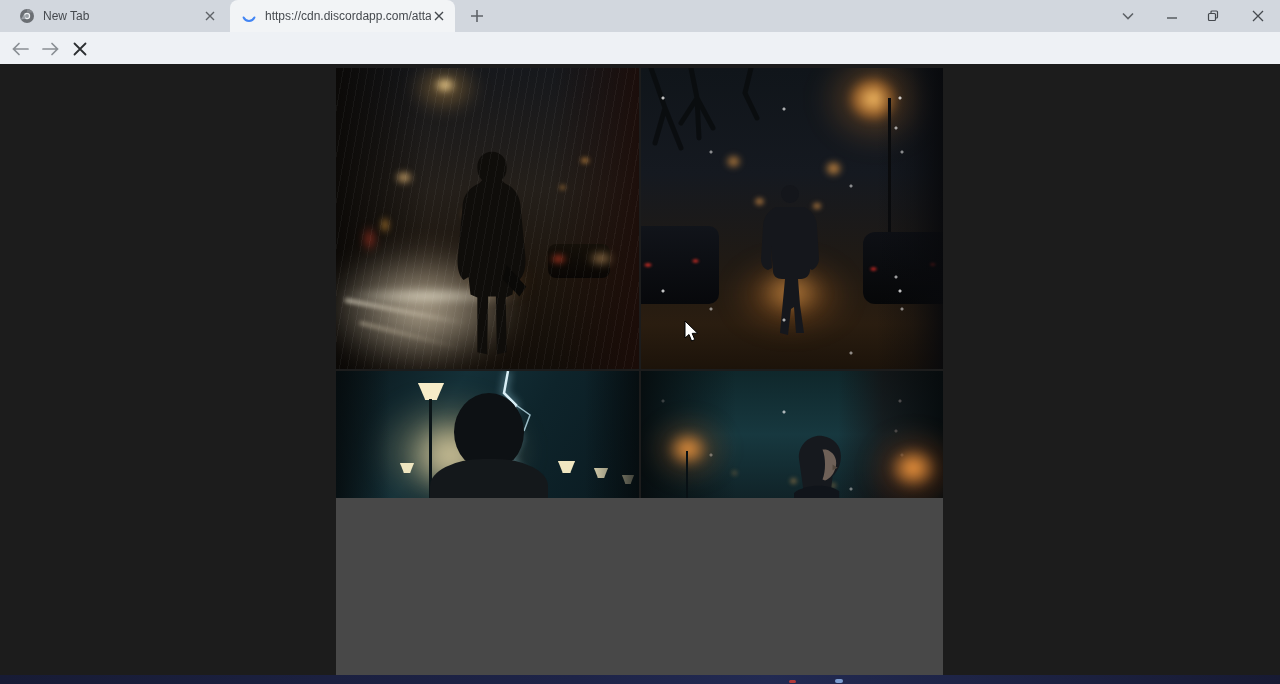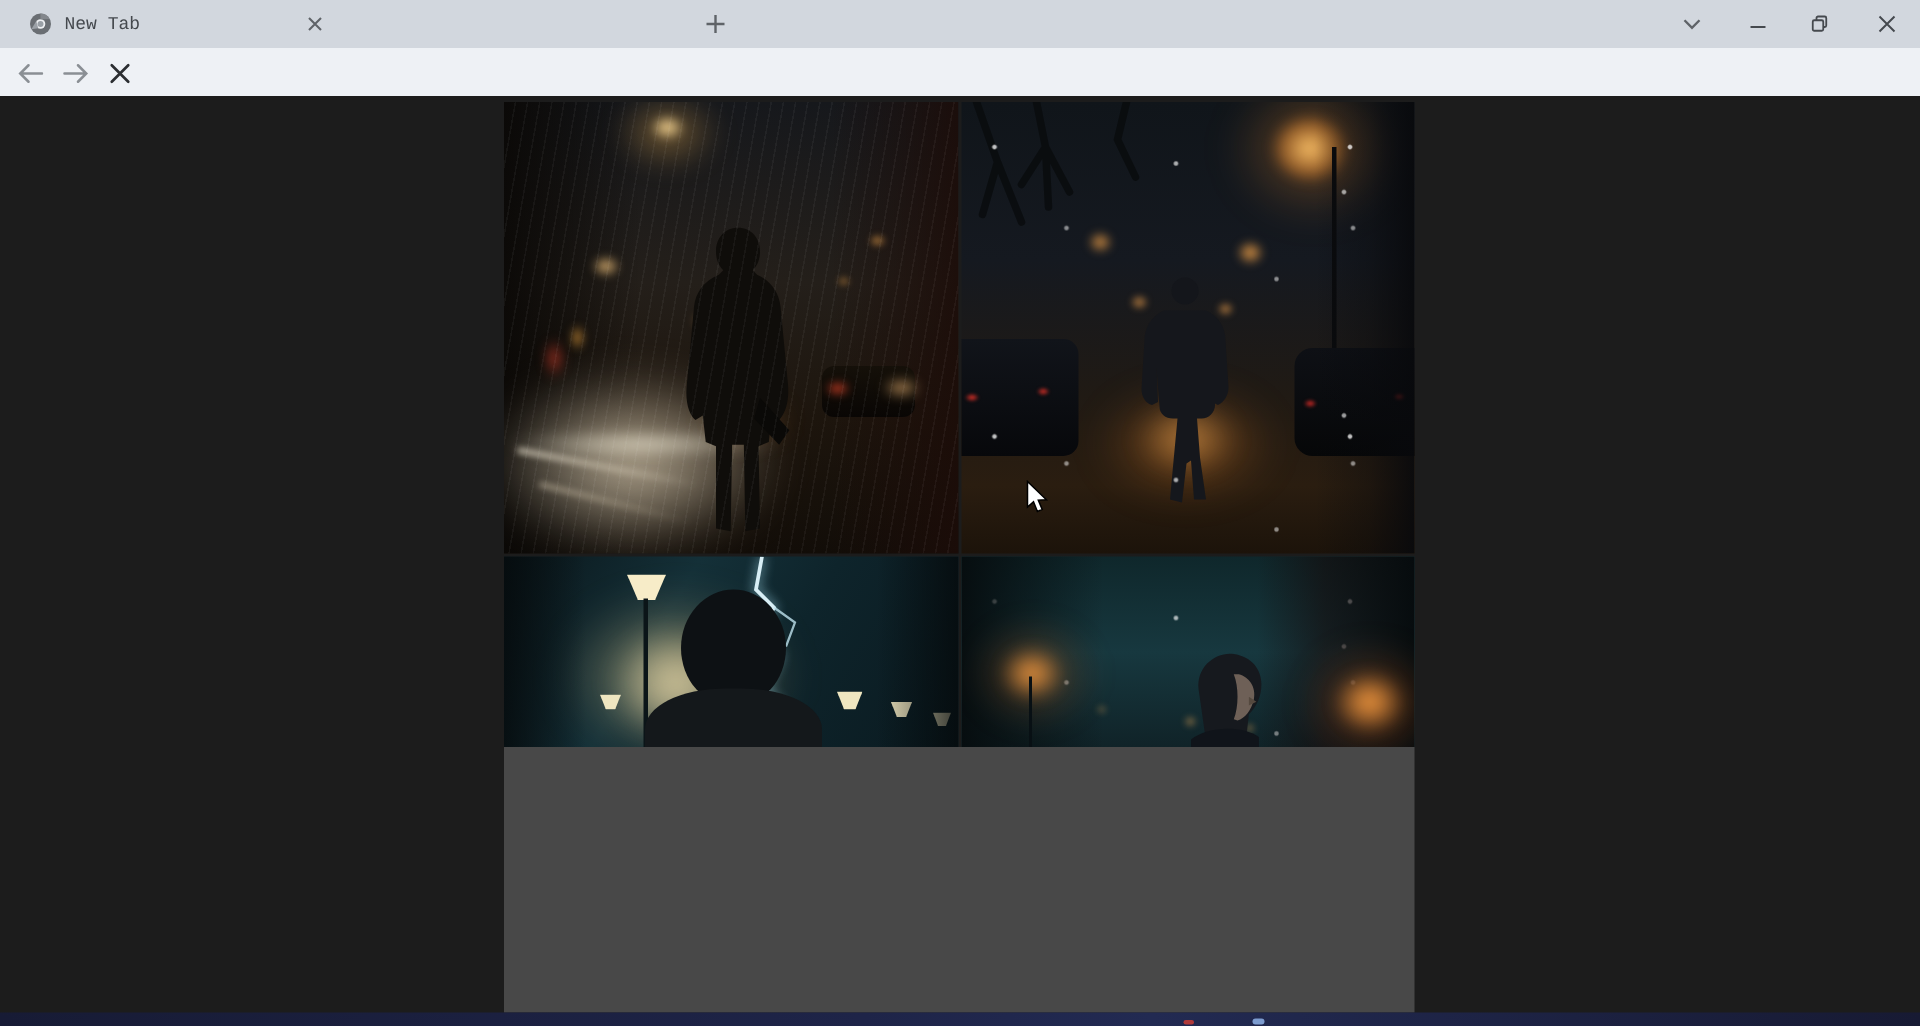--- a/index.html
+++ b/index.html
@@ -1,17 +1,17 @@
 <!DOCTYPE html>
 <html><head>
 <meta charset="utf-8">
 <style>
   * { margin:0; padding:0; box-sizing:border-box; }
   html,body { width:1280px; height:684px; overflow:hidden; font-family:"Liberation Sans", sans-serif; }
-  .browser { position:relative; width:1280px; height:684px; background:#1c1c1c; overflow:hidden;font-family:Liberation Mono, monospace; }
+  .browser { position:relative; width:1280px; height:684px; background:#1c1c1c; overflow:hidden; }
 
   
   .tabstrip { position:absolute; top:0; left:0; width:1280px; height:32px; background:#d2d7de; }
   .tab { position:absolute; top:0; height:32px; display:flex; align-items:center; cursor:default; }
   .tab-inactive { left:8px; width:218px; }
   .tab-active { left:230px; width:225px; background:#f2f4f6; border-radius:8px 8px 0 0; }
   .tab .favicon { width:16px; height:16px; margin-left:11px; flex:0 0 16px; }
   .tab .tab-title { font-size:12px; color:#45494e; margin-left:8px; white-space:nowrap; overflow:hidden; flex:1 1 auto; }
   .tab .tab-close { width:16px; height:16px; margin-right:8px; flex:0 0 16px; display:flex; align-items:center; justify-content:center; }
   .newtab-btn { position:absolute; left:467px; top:6px; width:20px; height:20px; display:flex; align-items:center; justify-content:center; }
@@ -75,20 +75,33 @@
         </svg>
       </span>
       <span class="tab-title">New Tab</span>
       <span class="tab-close">
         <svg width="10" height="10" viewBox="0 0 10 10">
             <path d="M1,1 L9,9 M9,1 L1,9" stroke="#5f6368" stroke-width="1.4"></path>
           </svg>
       </span>
     </div>
 
+    <div class="tab tab-active">
+      <span class="favicon">
+        <svg width="16" height="16" viewBox="0 0 16 16">
+          <path d="M2.6,9.5 a6,6 0 0 0 10.8,0" fill="none" stroke="#4285f4" stroke-width="2" stroke-linecap="round"></path>
+        </svg>
+      </span>
+      <span class="tab-title">https://cdn.discordapp.com/atta</span>
+      <span class="tab-close">
+        <svg width="10" height="10" viewBox="0 0 10 10">
+            <path d="M1,1 L9,9 M9,1 L1,9" stroke="#45494e" stroke-width="1.4"></path>
+          </svg>
+      </span>
+    </div>
 
     <div class="newtab-btn">
       <svg width="14" height="14" viewBox="0 0 14 14">
           <path d="M7,1 V13 M1,7 H13" stroke="#5f6368" stroke-width="1.6"></path>
         </svg>
     </div>
 
     <div class="winbtn" style="left:1111px">
       <svg width="12" height="8" viewBox="0 0 12 8">
           <path d="M1,1.5 L6,6.5 L11,1.5" fill="none" stroke="#5f6368" stroke-width="1.6"></path>

